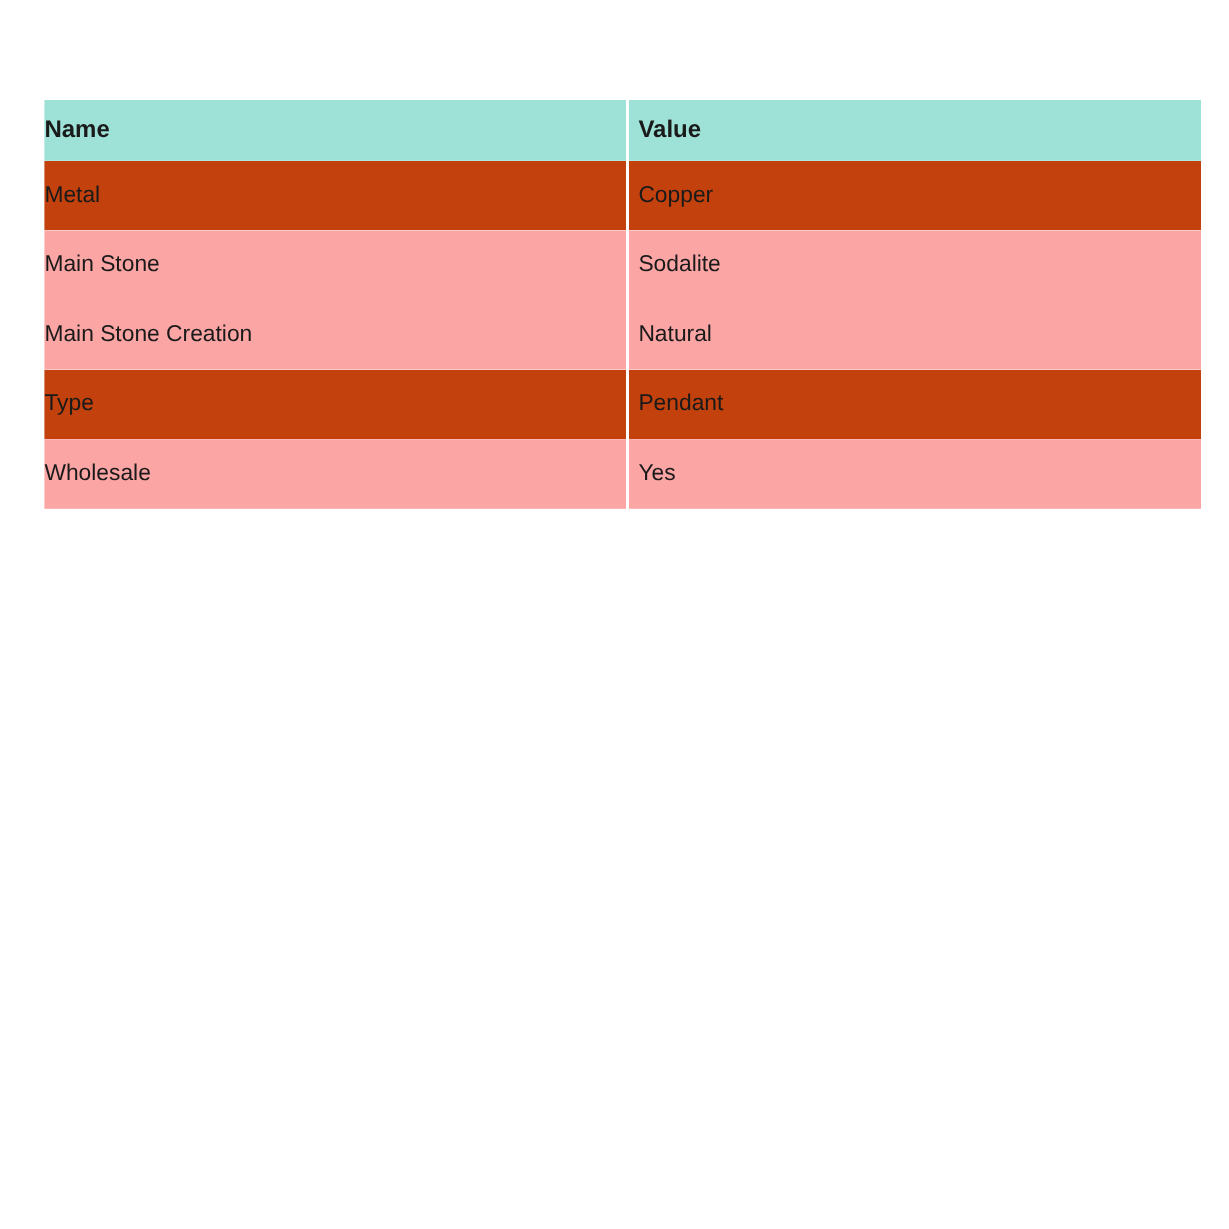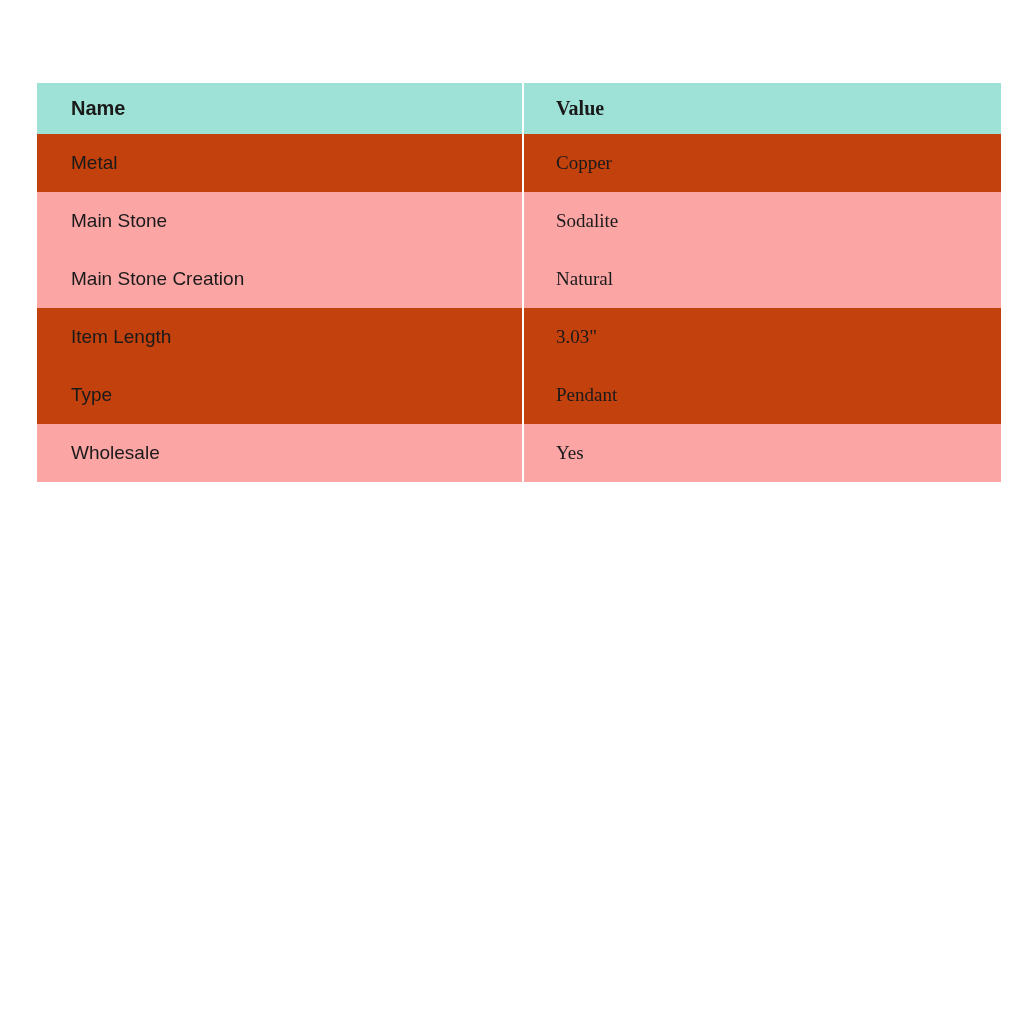--- a/index.html
+++ b/index.html
@@ -50,25 +50,24 @@
   .spec-table tbody td {
     height: 58px;
     background: #c2410c;
     font-weight: normal;
   }
 
   .spec-table tbody tr.alt td {
     background: #fca5a5;
   }
 
-  .cell-name { padding-left: 34px; }
+  .cell-name { }
   .cell-value {
-    padding-left: 32px;
+    padding-left: 8px;
     border-left: 2px solid #ffffff;
-    font-family: Liberation Serif, serif;
   }
 
   .spec-table thead th.cell-value {
     border-left: 2px solid #ffffff;
   }
 </style>
 </head>
 <body>
 
 <div class="page">
@@ -90,24 +89,20 @@
       </tr>
       <tr class="alt">
         <td class="cell-name">Main Stone</td>
         <td class="cell-value">Sodalite</td>
       </tr>
       <tr class="alt">
         <td class="cell-name">Main Stone Creation</td>
         <td class="cell-value">Natural</td>
       </tr>
       <tr>
-        <td class="cell-name">Item Length</td>
-        <td class="cell-value">3.03"</td>
-      </tr>
-      <tr>
         <td class="cell-name">Type</td>
         <td class="cell-value">Pendant</td>
       </tr>
       <tr class="alt">
         <td class="cell-name">Wholesale</td>
         <td class="cell-value">Yes</td>
       </tr>
     </tbody>
   </table>
 </div>

